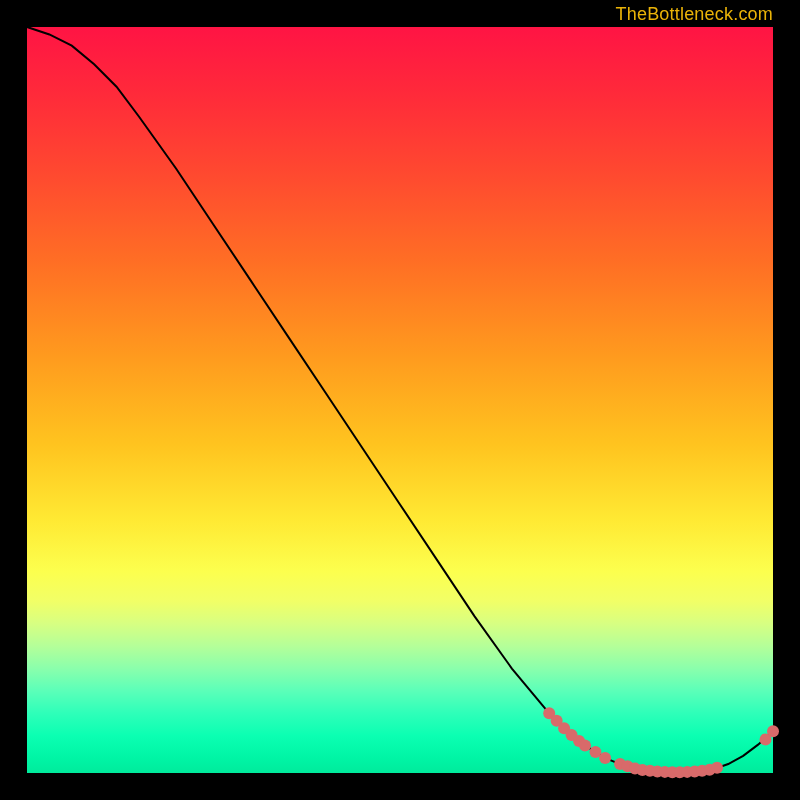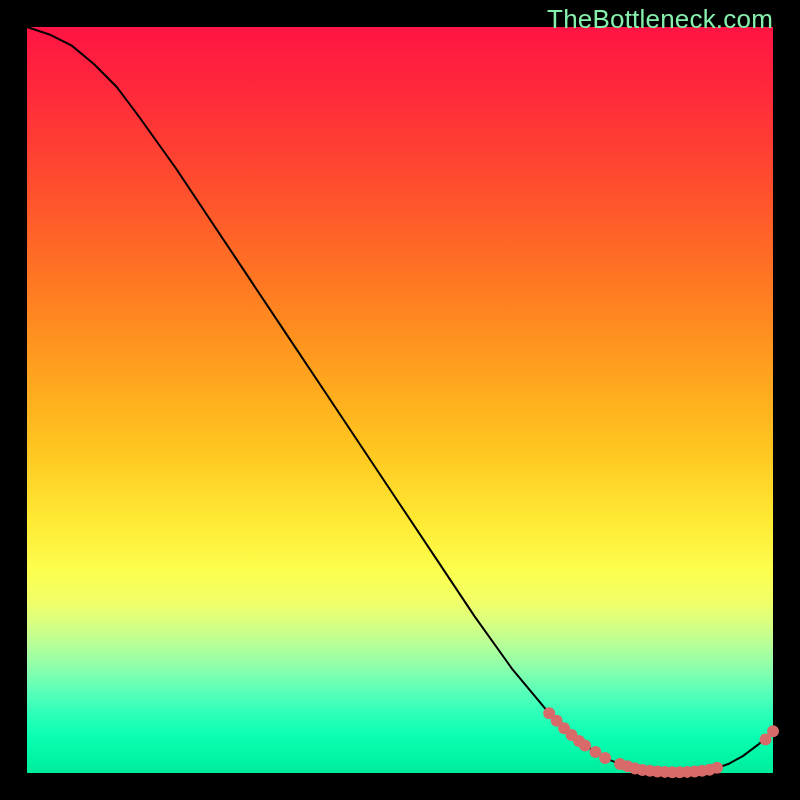--- a/index.html
+++ b/index.html
@@ -34,22 +34,22 @@
       #2effb9 92%,
       #0bffb2 95%,
       #00f5a5 98%,
       #00eb9c 100%
     );
   }
   .watermark {
     position: absolute;
     right: 27px;
     top: 4px;
-    color: #86efac;
-    font-size: 26px;
+    color: #eab308;
+    font-size: 18px;
     letter-spacing: 0.2px;
     user-select: none;
     text-align: center;
   }
   svg.plot {
     position: absolute;
     left: 27px;
     top: 27px;
     width: 746px;
     height: 746px;

